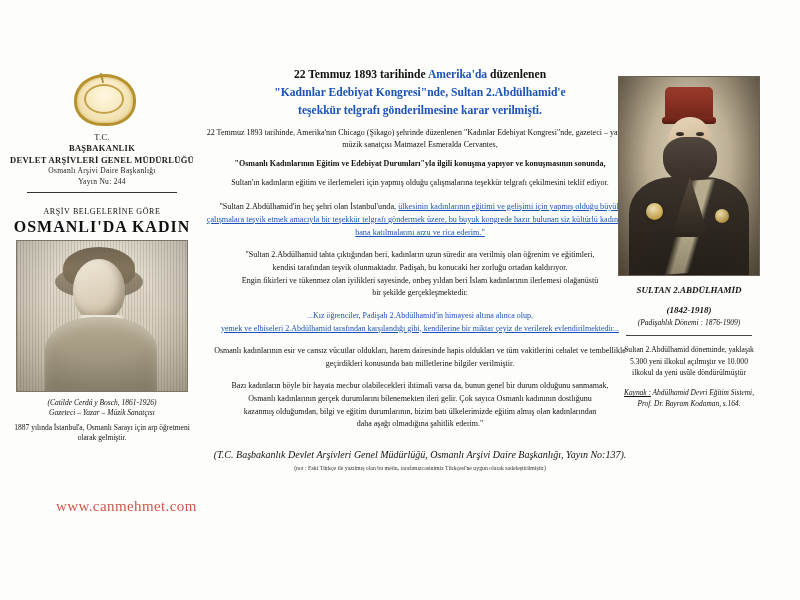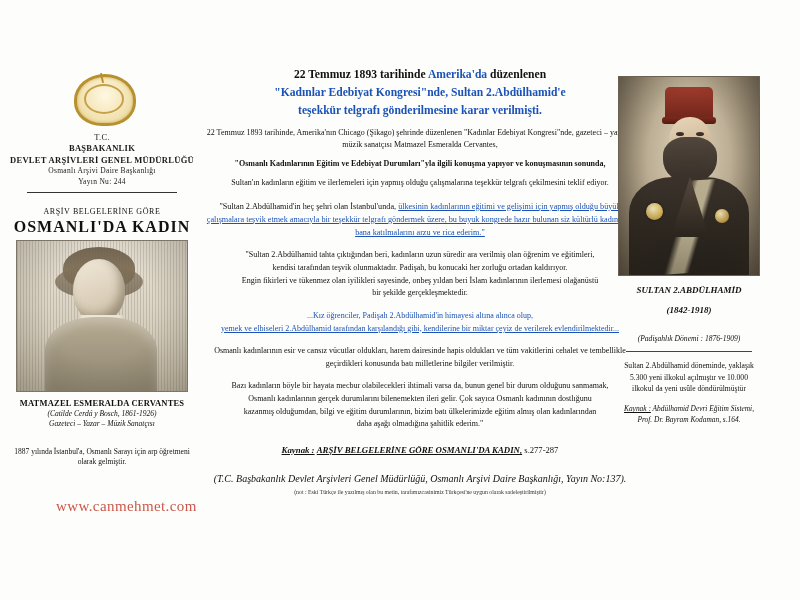--- a/index.html
+++ b/index.html
@@ -143,21 +143,21 @@
     line-height: 1.3;
   }
   .cap-sub {
     font-size: 7.5px;
     font-style: italic;
     line-height: 1.35;
   }
   .cap-note {
     font-size: 7.5px;
     line-height: 1.4;
-    margin-top: 18px;
+    margin-top: 5px;
     padding: 0 6px;
   }
   .watermark {
     position: absolute;
     left: 8px; top: 498px;
     font-size: 15px;
     color: #c64a3a;
     font-family: "Liberation Serif", serif;
     letter-spacing: .4px;
     opacity: .92;
@@ -333,21 +333,21 @@
   .rc-name {
     font-size: 9px;
     font-weight: bold;
     font-style: italic;
     margin-top: 8px;
     line-height: 1.35;
   }
   .rc-reign {
     font-size: 7.6px;
     font-style: italic;
-    margin-top: 18px;
+    margin-top: 2px;
   }
   .rc-rule {
     width: 126px; height: 1px;
     background: #444;
     margin: 8px auto;
   }
   .rc-text {
     font-size: 7.6px;
     line-height: 1.5;
     padding: 0 4px;
@@ -386,21 +386,20 @@
     <div class="lc-title">OSMANLI'DA KADIN</div>
 
     <div class="engraving">
       <div class="eng-hair"></div>
       <div class="eng-face"></div>
       <div class="eng-collar"></div>
       <div class="eng-body"></div>
       <div class="eng-vign"></div>
     </div>
 
-    <div class="cap-name">MATMAZEL ESMERALDA CERVANTES</div>
     <div class="cap-sub">(Catilde Cerdá y Bosch, 1861-1926)</div>
     <div class="cap-sub">Gazeteci – Yazar – Müzik Sanatçısı</div>
     <div class="cap-note">1887 yılında İstanbul'a, Osmanlı Sarayı için arp öğretmeni olarak gelmiştir.</div>
   </div>
 
   <div class="watermark">www.canmehmet.com</div>
 
   <div class="center-col">
 
     <div class="hdr">
@@ -432,25 +431,20 @@
     <div class="quote-plain">Osmanlı kadınlarının esir ve cansız vücutlar oldukları, harem dairesinde hapis oldukları ve tüm vakitlerini cehalet ve tembellikle geçirdikleri konusunda batı milletlerine bilgiler verilmiştir.</div>
 
     <div class="quote-plain">
       <div>Bazı kadınların böyle bir hayata mecbur olabilecekleri ihtimali varsa da, bunun genel bir durum olduğunu sanmamak,</div>
       <div>Osmanlı kadınlarının gerçek durumlarını bilenemekten ileri gelir. Çok sayıca Osmanlı kadınının dostlığunu</div>
       <div>kazanmış olduğumdan, bilgi ve eğitim durumlarının, bizim batı ülkelerimizde eğitim almış olan kadınlarından</div>
       <div>daha aşağı olmadığına şahitlik ederim."</div>
     </div>
 
     <div class="src-block">
-      <div>
-        <span class="src-title">Kaynak :</span>
-        <span class="src-title">ARŞİV BELGELERİNE GÖRE OSMANLI'DA KADIN,</span>
-        <span>s.277-287</span>
-      </div>
       <div class="src-sub">(T.C. Başbakanlık Devlet Arşivleri Genel Müdürlüğü, Osmanlı Arşivi Daire Başkanlığı, Yayın No:137).</div>
       <div class="src-note">(not : Eski Türkçe ile yazılmış olan bu metin, tarafımızcasinimiz Türkçesi'ne uygun olarak sadeleştirilmiştir)</div>
     </div>
   </div>
 
   <div class="right-col">
 
     <div class="photo">
       <div class="ph-bg"></div>
       <div class="ph-fez"></div>

